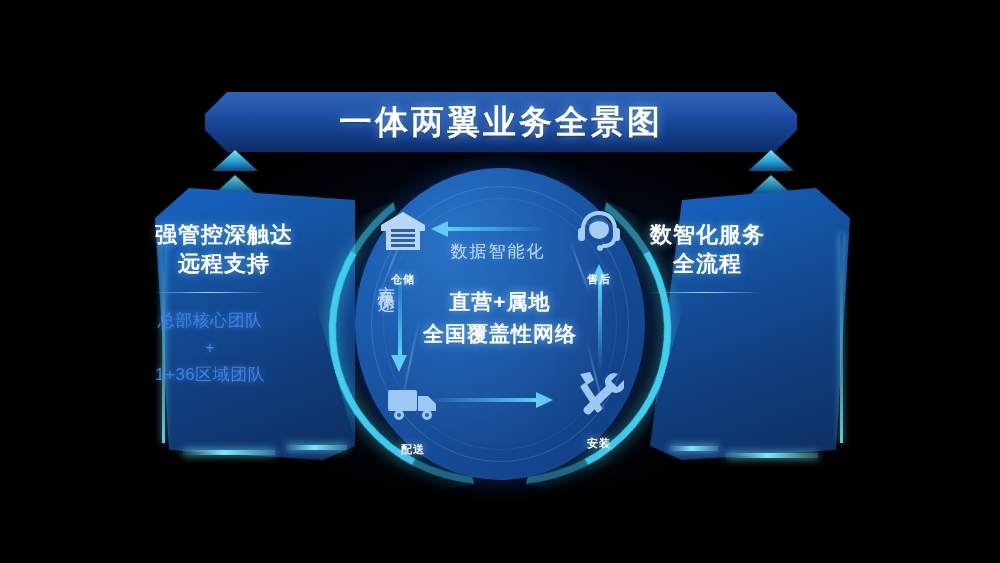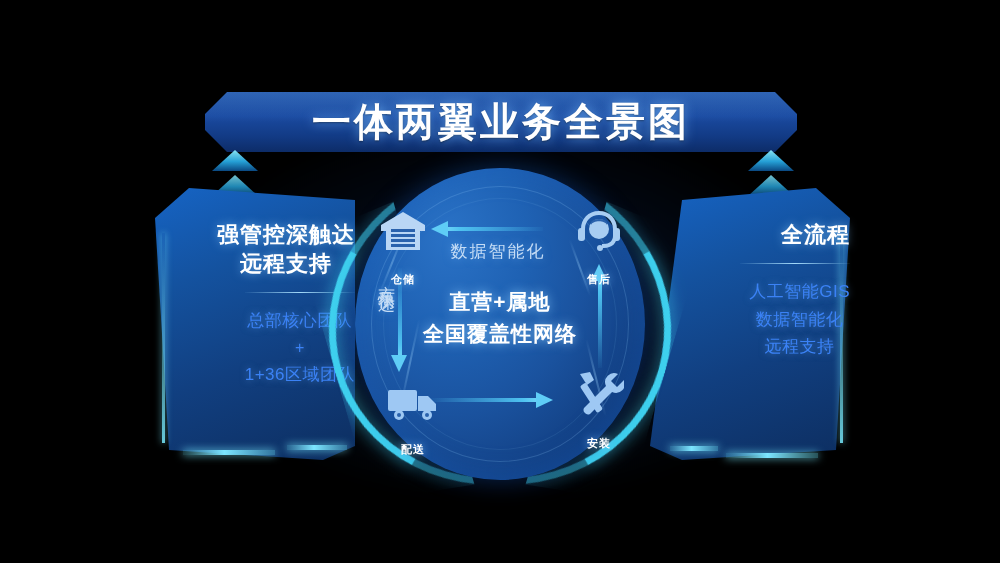--- a/index.html
+++ b/index.html
@@ -42,21 +42,21 @@
   .title-banner .sheen {
     position: absolute; left:0; top:0; width:100%; height:50%;
     background: linear-gradient(180deg, rgba(90,150,235,0.30) 0%, rgba(90,150,235,0) 100%);
     clip-path: polygon(22px 0, 570px 0, 592px 22px, 592px 30px, 0 30px, 0 22px);
   }
   .title-text {
     position: absolute;
     left: 0; top: 0; width: 100%; height: 100%;
     display: flex; align-items: center; justify-content: center;
     color: #ffffff;
-    font-size: 39px;
+    font-size: 33px;
     font-weight: bold;
     letter-spacing: 3px;
     text-shadow: 0 0 12px rgba(120,190,255,0.75), 0 1px 2px rgba(0,0,0,0.5);
   }
 
   
   .chev-group { position: absolute; width: 46px; height: 48px; }
   .chev-group.left  { left: 212px; top: 150px; }
   .chev-group.right { left: 748px; top: 150px; }
   .chev {
@@ -103,21 +103,21 @@
   .panel .vedge {
     position: absolute; width: 3px;
     background: linear-gradient(180deg, rgba(120,235,255,0.05), rgba(120,235,255,0.85));
     box-shadow: 0 0 7px rgba(120,235,255,0.7);
   }
   .panel.left .vedge  { left: 7px;  top: 45px; height: 210px; }
   .panel.right .vedge { right: 7px; top: 45px; height: 210px; }
 
   .panel .content {
     position: absolute; left: 0; right: 0; top: 32px;
-    display: flex; flex-direction: column; align-items: flex-end;
+    display: flex; flex-direction: column; align-items: flex-start;
     text-align: center;
   }
   .panel .heading {
     font-size: 22px; font-weight: bold; line-height: 1.32;
     text-shadow: 0 0 10px rgba(130,200,255,0.7);
     letter-spacing: 1px;
   }
   .panel .divider {
     margin: 14px 0 14px 0;
     width: 110px; height: 1px;
@@ -333,28 +333,24 @@
     </div>
   </div>
 
   <div class="panel right">
     <div class="body"></div>
     <div class="vedge"></div>
     <div class="edge"></div>
     <div class="edge edge2"></div>
     <div class="content">
       <div class="heading">
+        <div>数智化服务</div>
         <div>全流程</div>
       </div>
       <div class="divider"></div>
-      <div class="sub">
-        <div>人工智能GIS</div>
-        <div>数据智能化</div>
-        <div>远程支持</div>
-      </div>
     </div>
   </div>
 
   <div class="circle-wrap">
 
     <div class="arc l"></div>
     <div class="arc r"></div>
 
     <div class="disc">
       <div class="inner-ring"></div>

